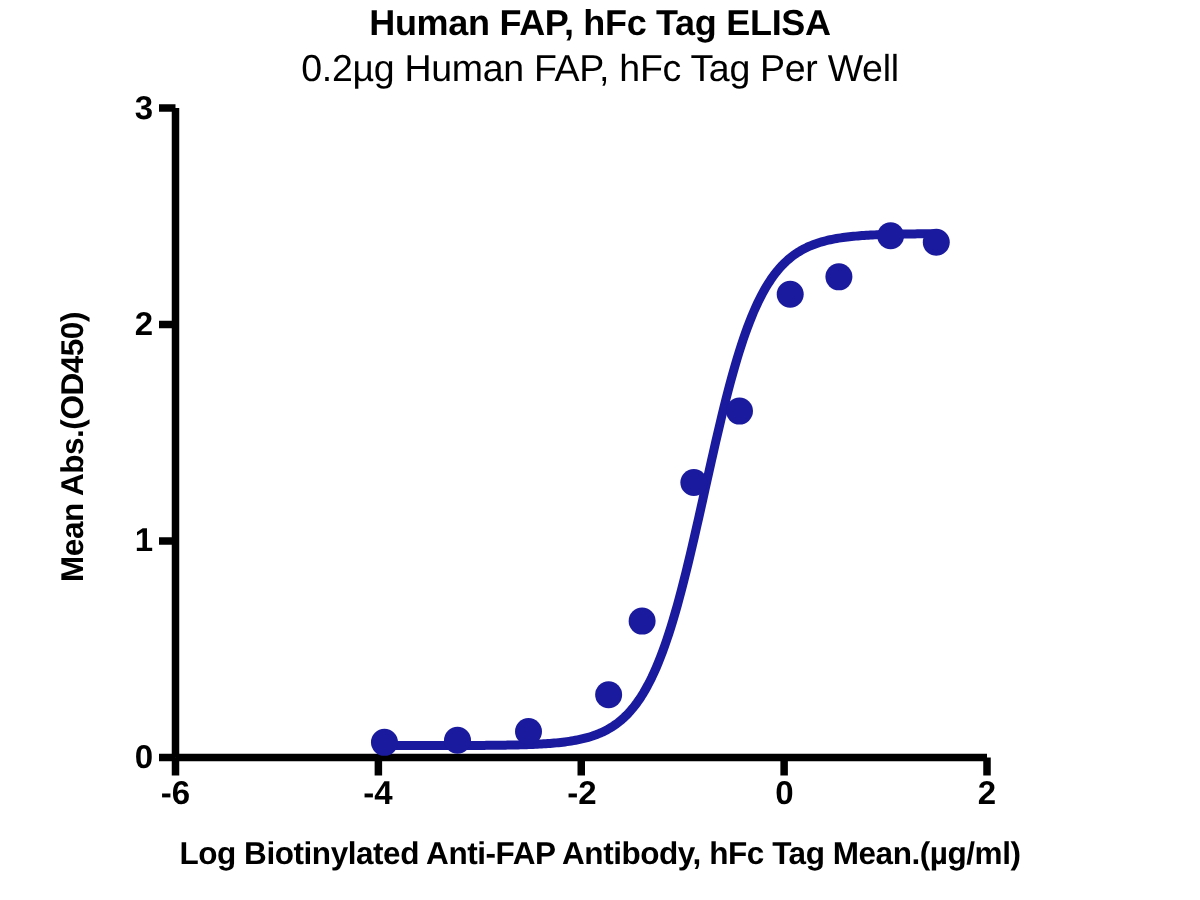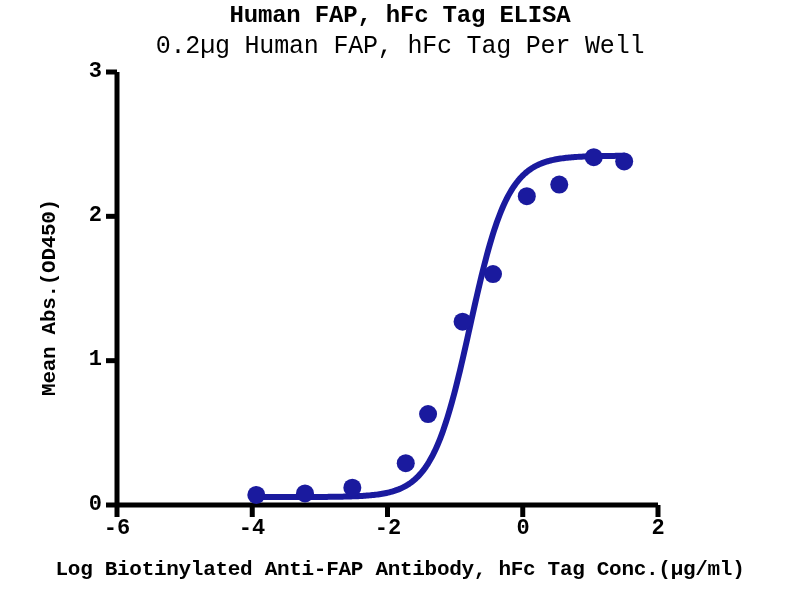--- a/index.html
+++ b/index.html
@@ -6,21 +6,21 @@
   body{
     width:800px;height:600px;
     background:#ffffff;
     font-family:"Liberation Sans", sans-serif;
     overflow:hidden;
     position:relative;
   }
   #chart-root{
     position:absolute;
     left:0;top:0;
-    width:800px;height:428px;font-family:Liberation Mono, monospace;
+    width:800px;height:428px;
   }
   .title{
     position:absolute;
     left:0;top:2px;width:800px;
     text-align:center;
     font-size:24px;
     font-weight:bold;
     color:#000000;
     letter-spacing:-0.2px;
   }
@@ -81,21 +81,21 @@
 </style>
 </head>
 <body>
 
 <div id="chart-root">
 
   <div class="title">Human FAP, hFc Tag ELISA</div>
   <div class="subtitle">0.2µg Human FAP, hFc Tag Per Well</div>
 
   <div class="ylabel">Mean Abs.(OD450)</div>
-  <div class="xlabel">Log Biotinylated Anti-FAP Antibody, hFc Tag Conc.(µg/ml)</div>
+  <div class="xlabel">Log Biotinylated Anti-FAP Antibody, hFc Tag Mean.(µg/ml)</div>
 
   <div class="ytick-label" style="left:62px; top:61px;">3</div>
   <div class="ytick-label" style="left:62px; top:205px;">2</div>
   <div class="ytick-label" style="left:62px; top:349px;">1</div>
   <div class="ytick-label" style="left:62px; top:494px;">0</div>
 
   <div class="xtick-label" style="left:87px;  top:518px;">-6</div>
   <div class="xtick-label" style="left:222px; top:518px;">-4</div>
   <div class="xtick-label" style="left:358px; top:518px;">-2</div>
   <div class="xtick-label" style="left:493px; top:518px;">0</div>

